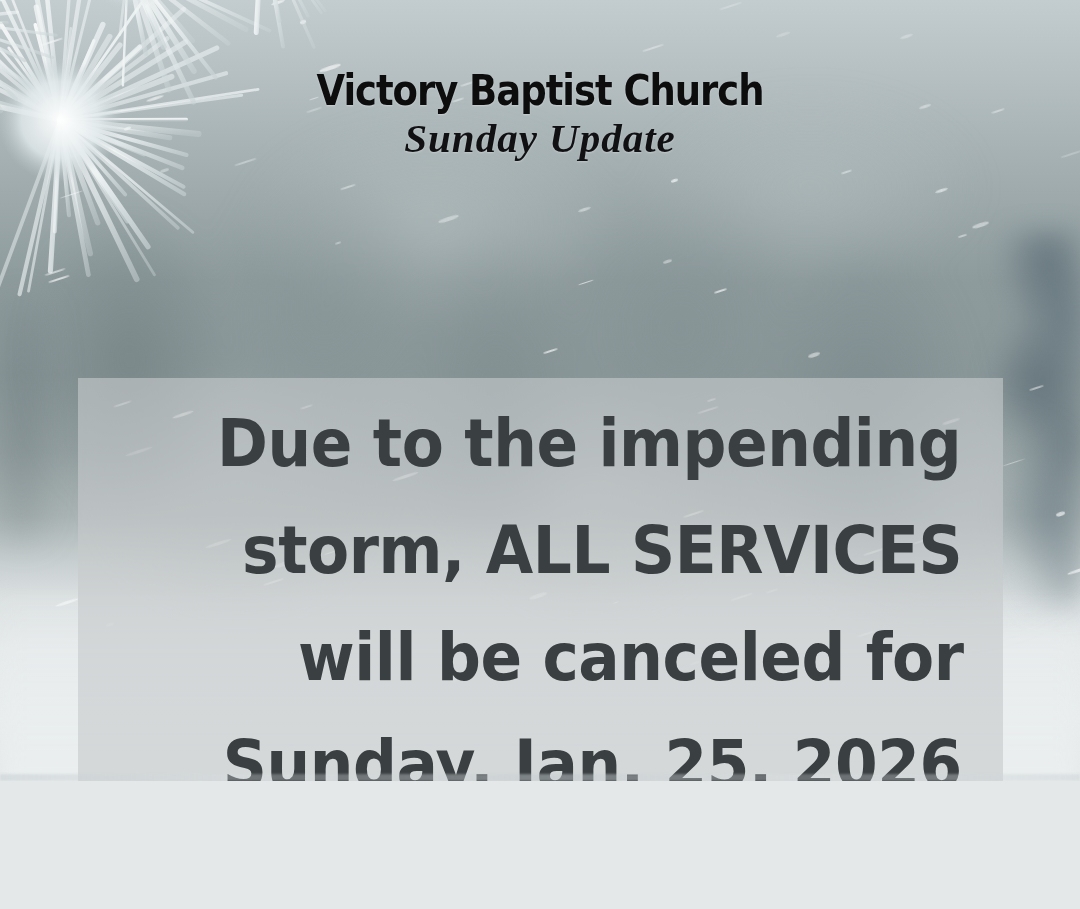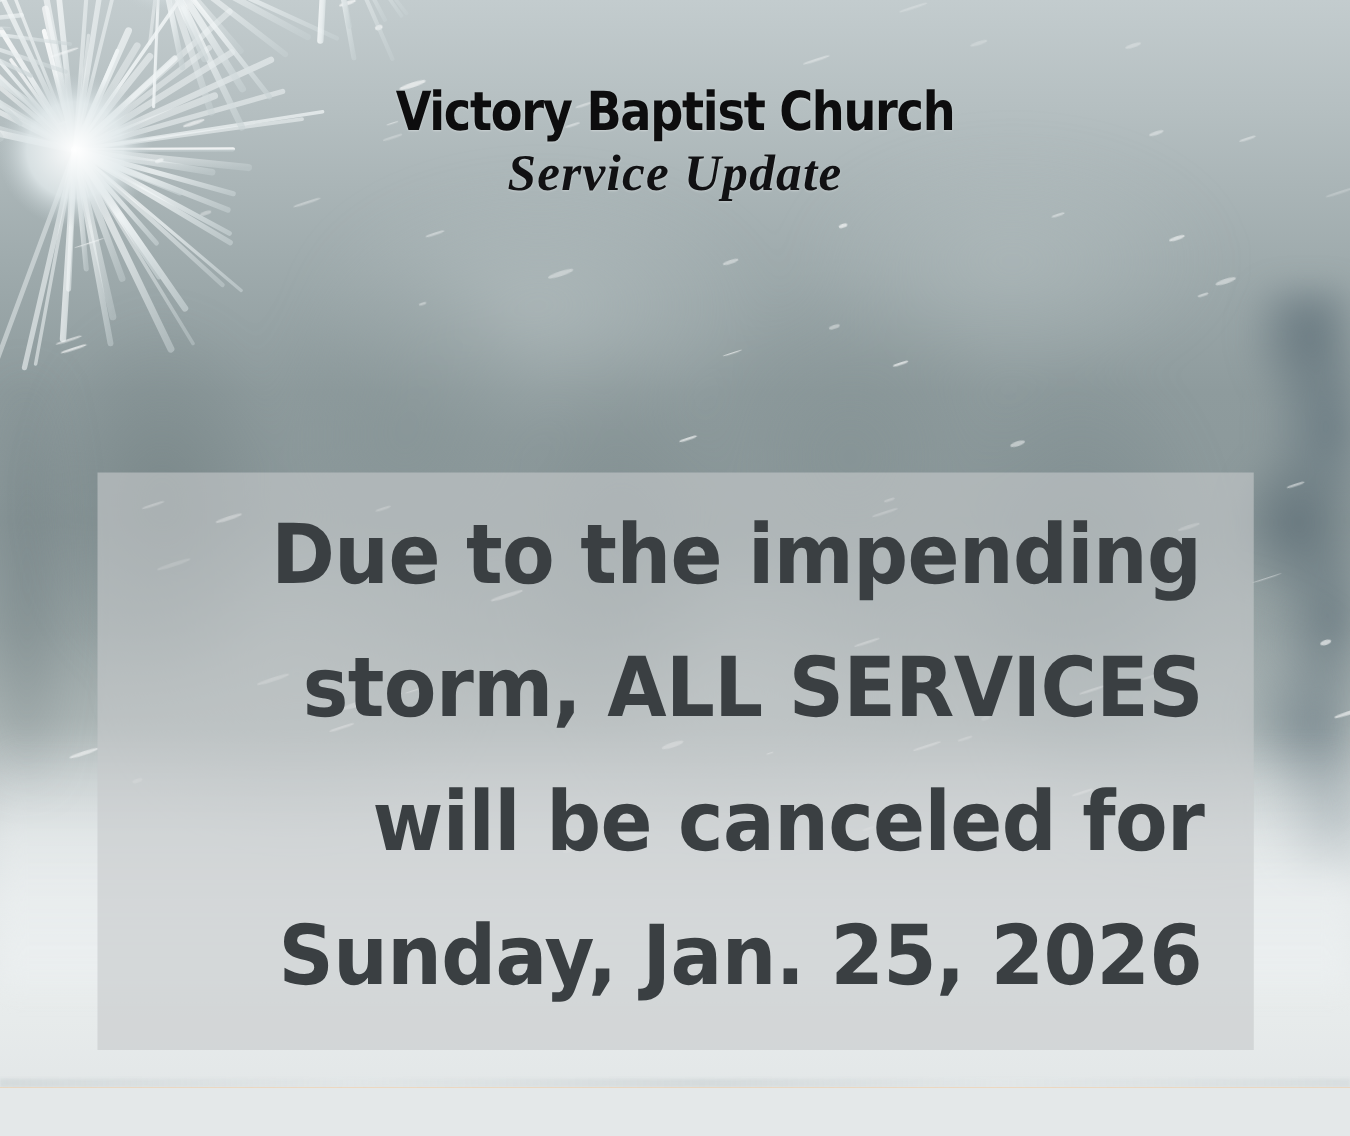--- a/index.html
+++ b/index.html
@@ -7,23 +7,23 @@
 
   html, body {
     width:1080px; height:909px;
     overflow:hidden;
     background:#e4e8e9;
     font-family:"Liberation Sans", sans-serif;
   }
 
   #poster {
     position:relative;
-    width:1080px; height:870px;
+    width:1080px; height:781px;
     overflow:hidden;
-    background:#fdba74;
+    background:#5eead4;
     text-decoration:underline;
   }
 
   
   .bg-layer { position:absolute; inset:0; }
 
   
   .bg-base {
     background:linear-gradient(to bottom,
       #c3ccce 0%,
@@ -430,21 +430,21 @@
           <line x1="70" y1="150" x2="20.5" y2="231.8" stroke-width="3.7" opacity="0.79"></line>
         </g>
       <circle cx="190" cy="250" r="62" fill="url(#hub)"></circle>
       <circle cx="258" cy="96" r="44" fill="url(#hub)" opacity=".75"></circle>
       <circle cx="392" cy="60" r="40" fill="url(#hub)" opacity=".62"></circle>
     </svg>
   </div>
 
   <div class="heading">
     <div class="church-name" style="font-size: 43px;">Victory Baptist Church</div>
-    <div class="service-update" style="font-size: 41px;">Service Update</div>
+    <div class="service-update" style="font-size: 41px;">Sunday Update</div>
   </div>
 
   <div class="notice" id="notice-panel">
     <div class="notice-line">Due to the impending</div>
     <div class="notice-line">storm, ALL SERVICES</div>
     <div class="notice-line">will be canceled for</div>
     <div class="notice-line">Sunday, Jan. 25, 2026</div>
   </div>
 
   <div class="bottom-artifact"></div>

